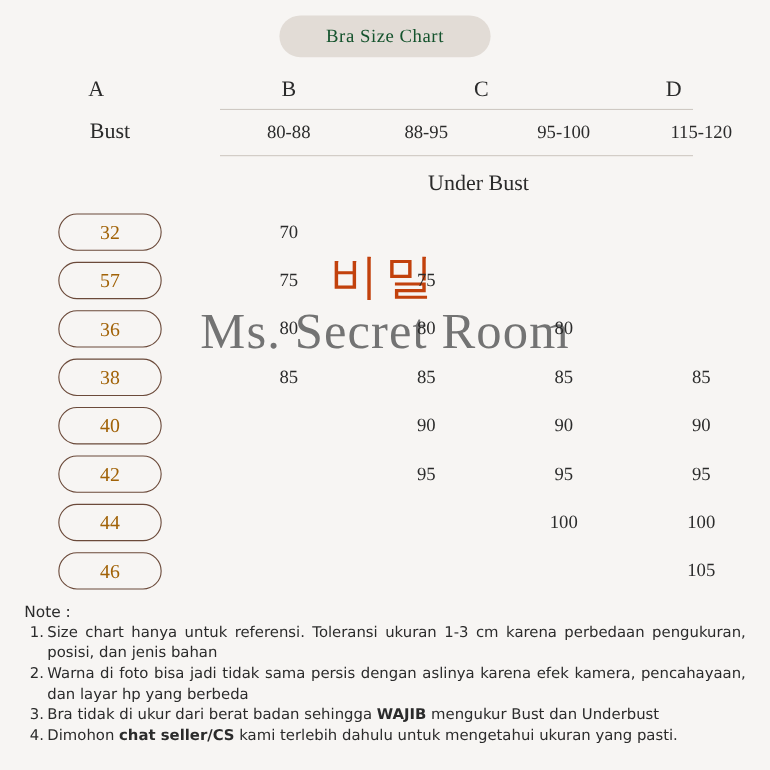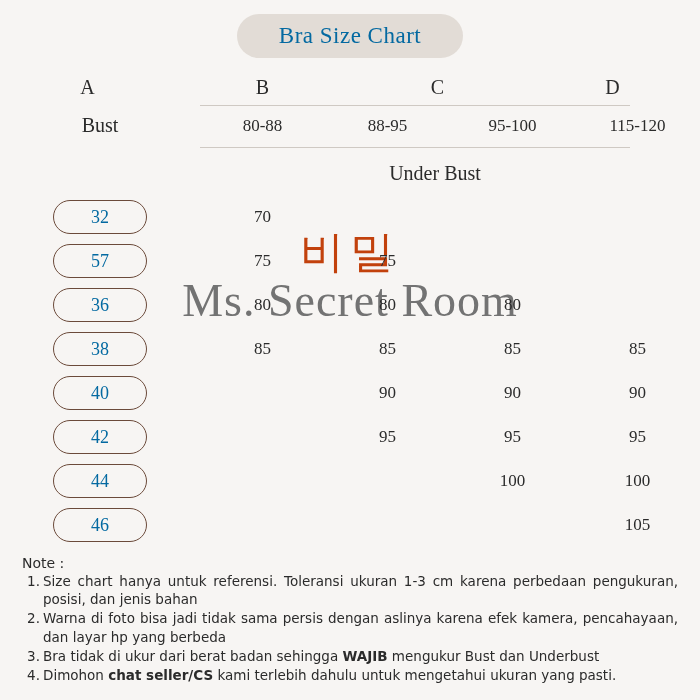--- a/index.html
+++ b/index.html
@@ -54,23 +54,23 @@
     position: relative;
     z-index: 2;
     display: flex;
     justify-content: center;
     padding-top: 14px;
   }
   .title-pill {
     background: #e2dcd6;
     border-radius: 22px;
     padding: 9px 42px;
-    font-size: 23px;
+    font-size: 17px;
     letter-spacing: 0.5px;
-    color: #0369a1;
+    color: #14532d;
   }
 
   
   .top-table {
     position: relative;
     z-index: 2;
     margin-top: 14px;
     width: 700px;
   }
   .row {
@@ -140,21 +140,21 @@
   }
   .size-pill {
     width: 92px;
     height: 32px;
     border: 1px solid #6b4a3a;
     border-radius: 18px;
     display: flex;
     align-items: center;
     justify-content: center;
     font-size: 18px;
-    color: #0369a1;
+    color: #a16207;
     background: transparent;
   }
   .val-cell {
     flex: 1;
     text-align: center;
     font-size: 17px;
   }
 
   
   .notes {

